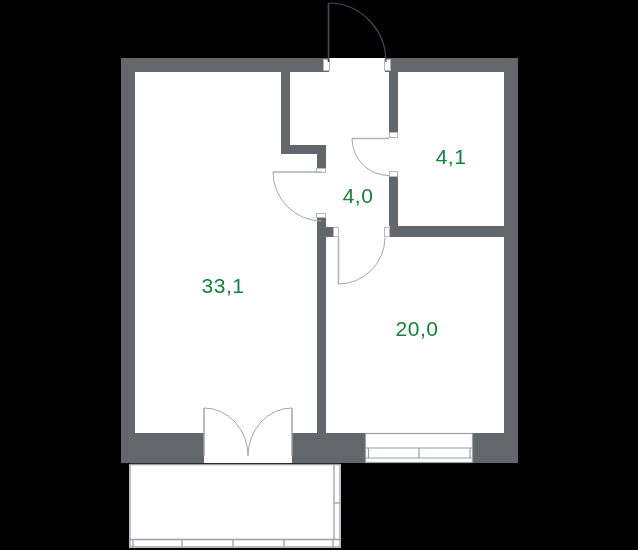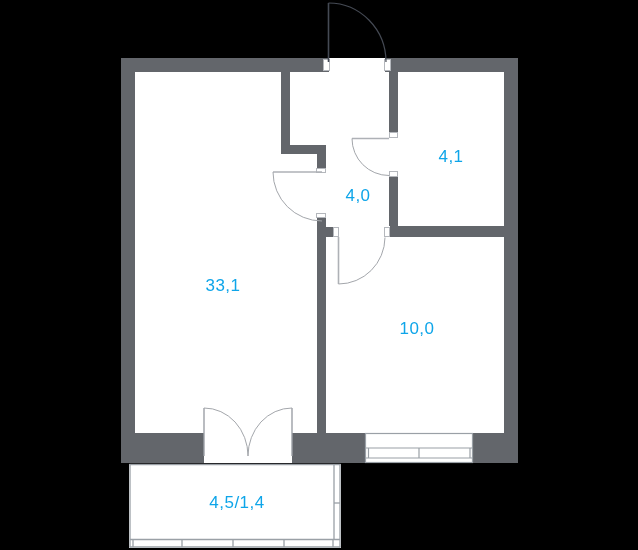--- a/index.html
+++ b/index.html
@@ -6,21 +6,21 @@
   .stage{
     position:relative;width:638px;height:550px;background:#000;
     font-family:"Liberation Sans", sans-serif;overflow:hidden;
   }
   .floor{position:absolute;background:#ffffff;}
   .wall{position:absolute;background:#63666b;}
   .jamb{position:absolute;background:#ffffff;border:1px solid #b4b7bc;box-sizing:border-box;}
   .lines{position:absolute;left:0;top:0;width:638px;height:550px;pointer-events:none;}
   .room-label{
     position:absolute;transform:translate(-50%,-50%);
-    color:#0ea5e9;font-size:17px;letter-spacing:0.5px;white-space:nowrap;
+    color:#15803d;font-size:21px;letter-spacing:0.5px;white-space:nowrap;
   }
 </style>
 </head>
 <body>
 
 <div class="stage">
 
   <div class="floor" style="left:135px;top:72px;width:369px;height:361px;"></div>
   <div class="floor" style="left:329px;top:58px;width:56px;height:14px;"></div>
   <div class="floor" style="left:204px;top:433px;width:88px;height:30px;"></div>
@@ -103,15 +103,14 @@
       <path d="M233,539.5 V547"></path>
       <path d="M284,539.5 V547"></path>
       <path d="M333,539.5 V547"></path>
       <path d="M334,503 H340"></path>
     </g>
   </svg>
 
   <span class="room-label" style="left:223px;top:286px;">33,1</span>
   <span class="room-label" style="left:358px;top:196px;text-align:right;">4,0</span>
   <span class="room-label" style="left:451px;top:157px;">4,1</span>
-  <span class="room-label" style="left:417px;top:329px;">10,0</span>
-  <span class="room-label" style="left:237px;top:503px;">4,5/1,4</span>
+  <span class="room-label" style="left:417px;top:329px;">20,0</span>
 </div>
 
 </body></html>

